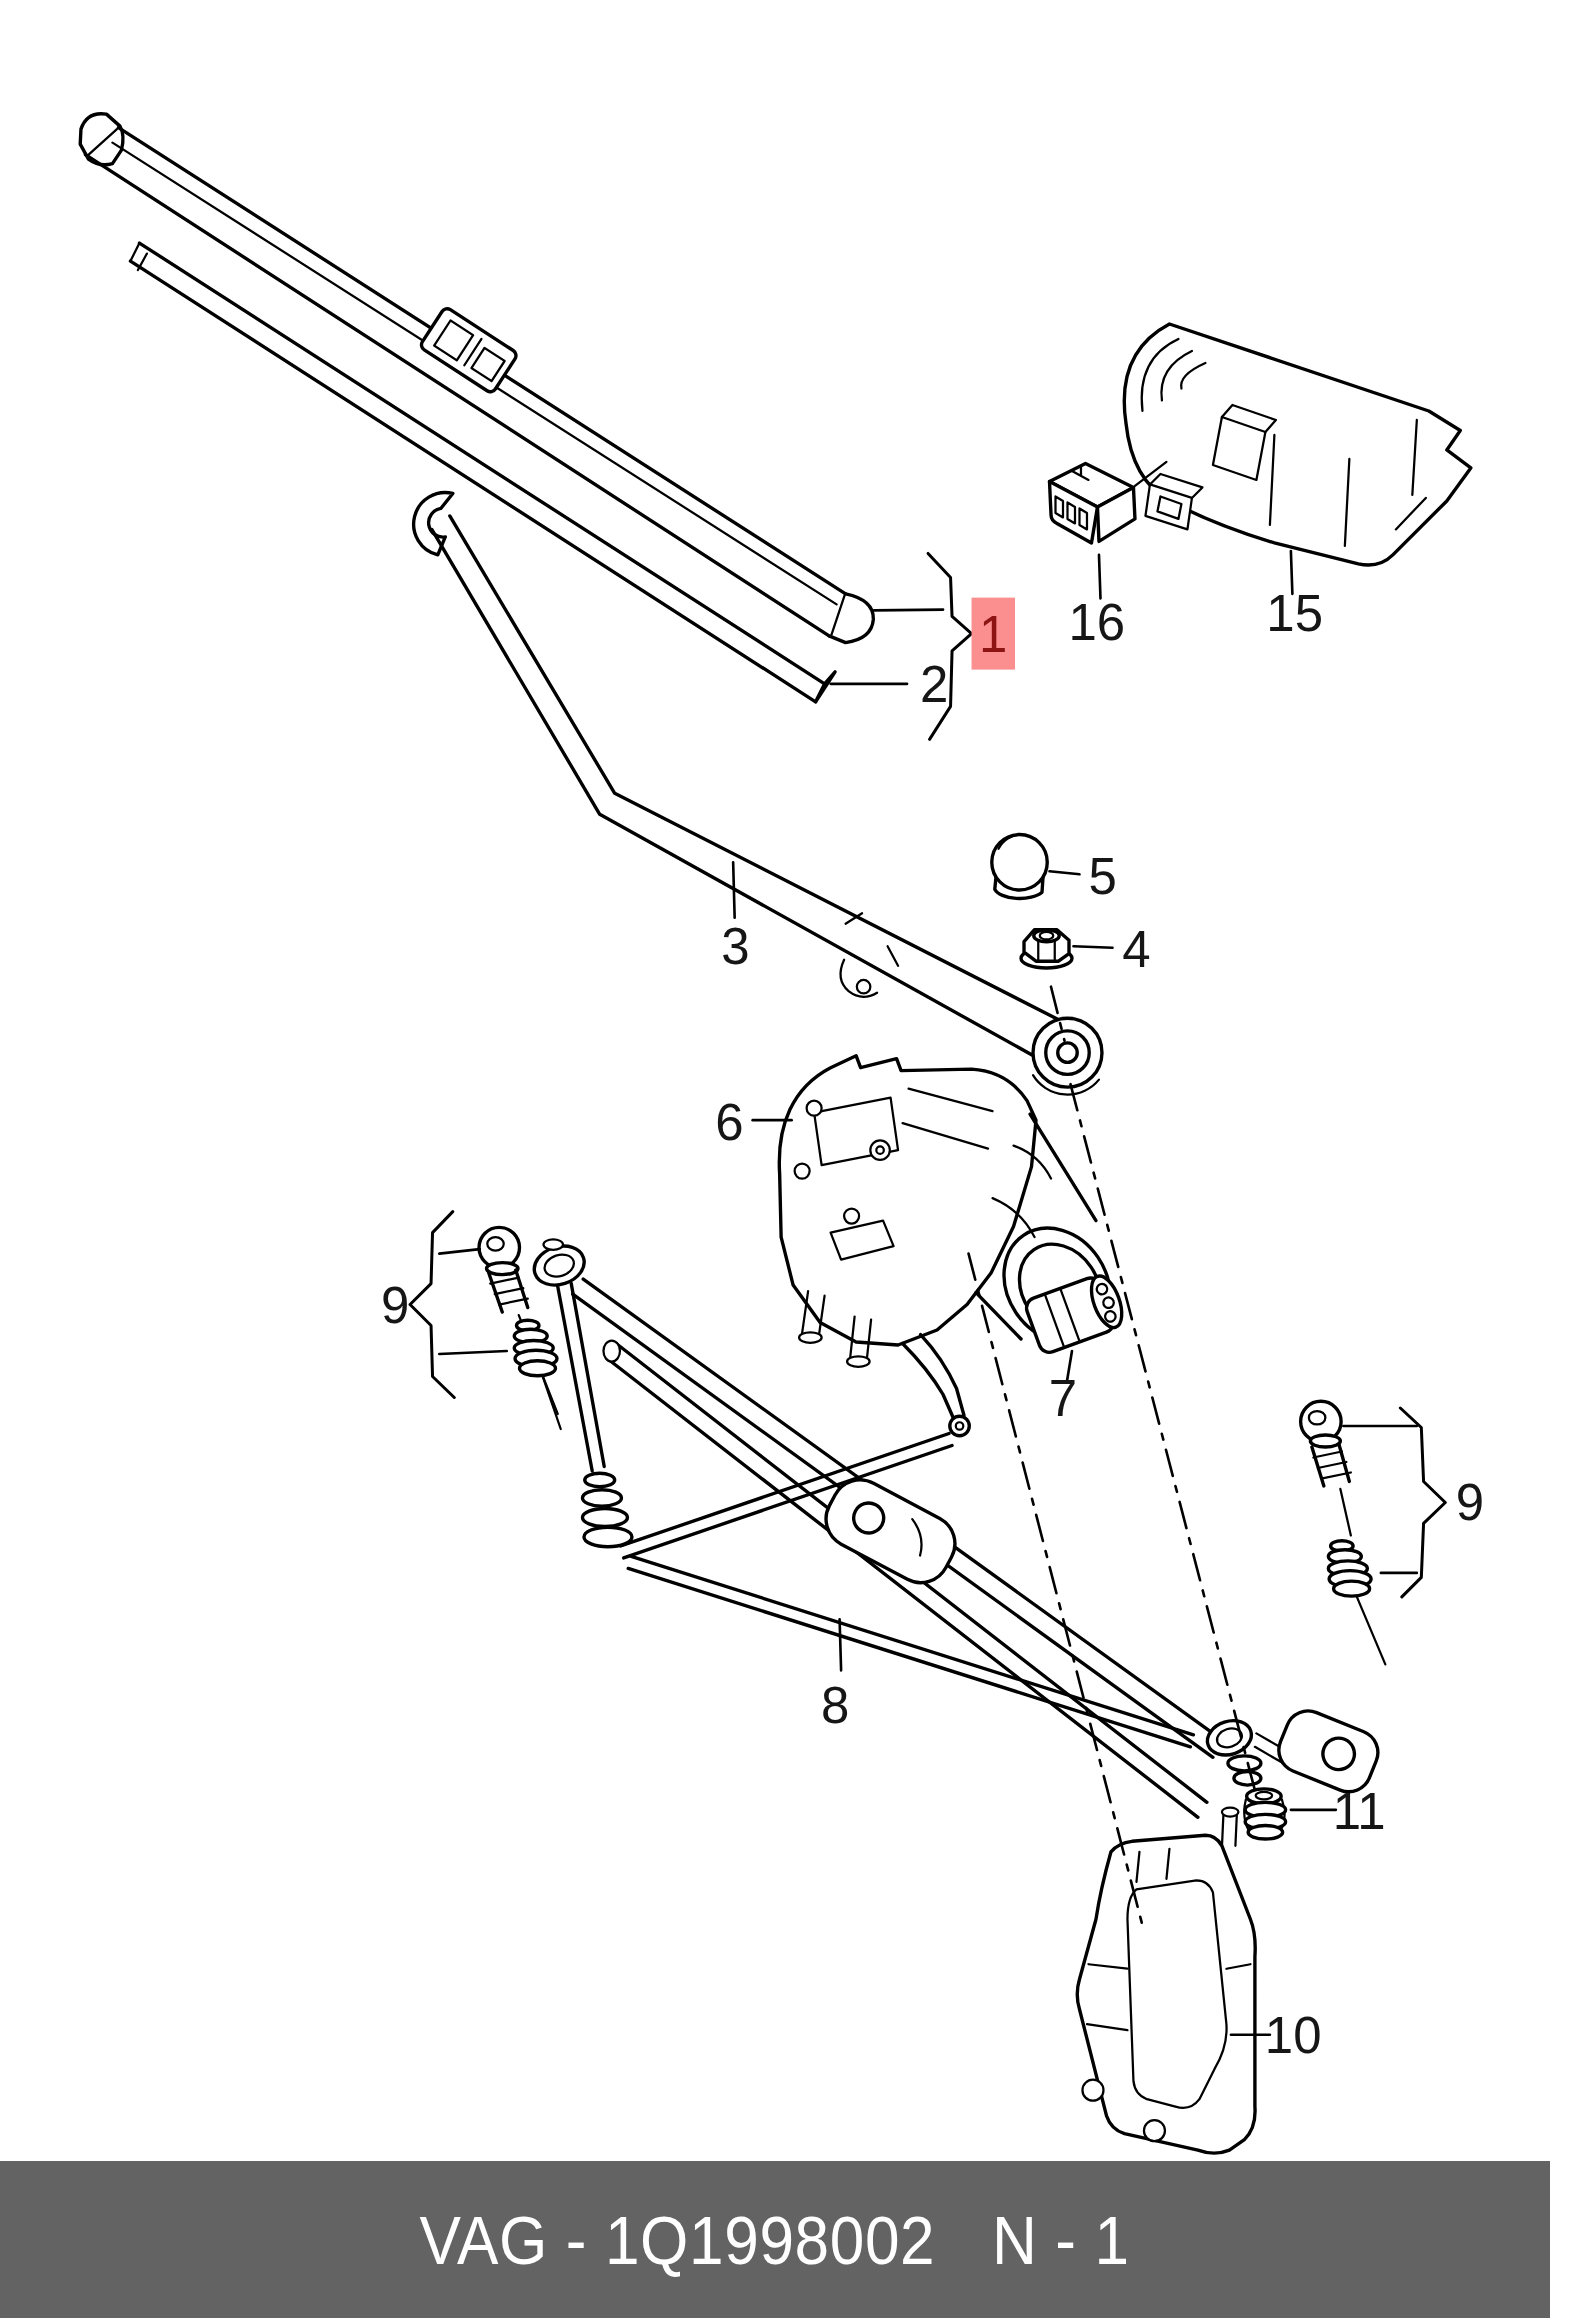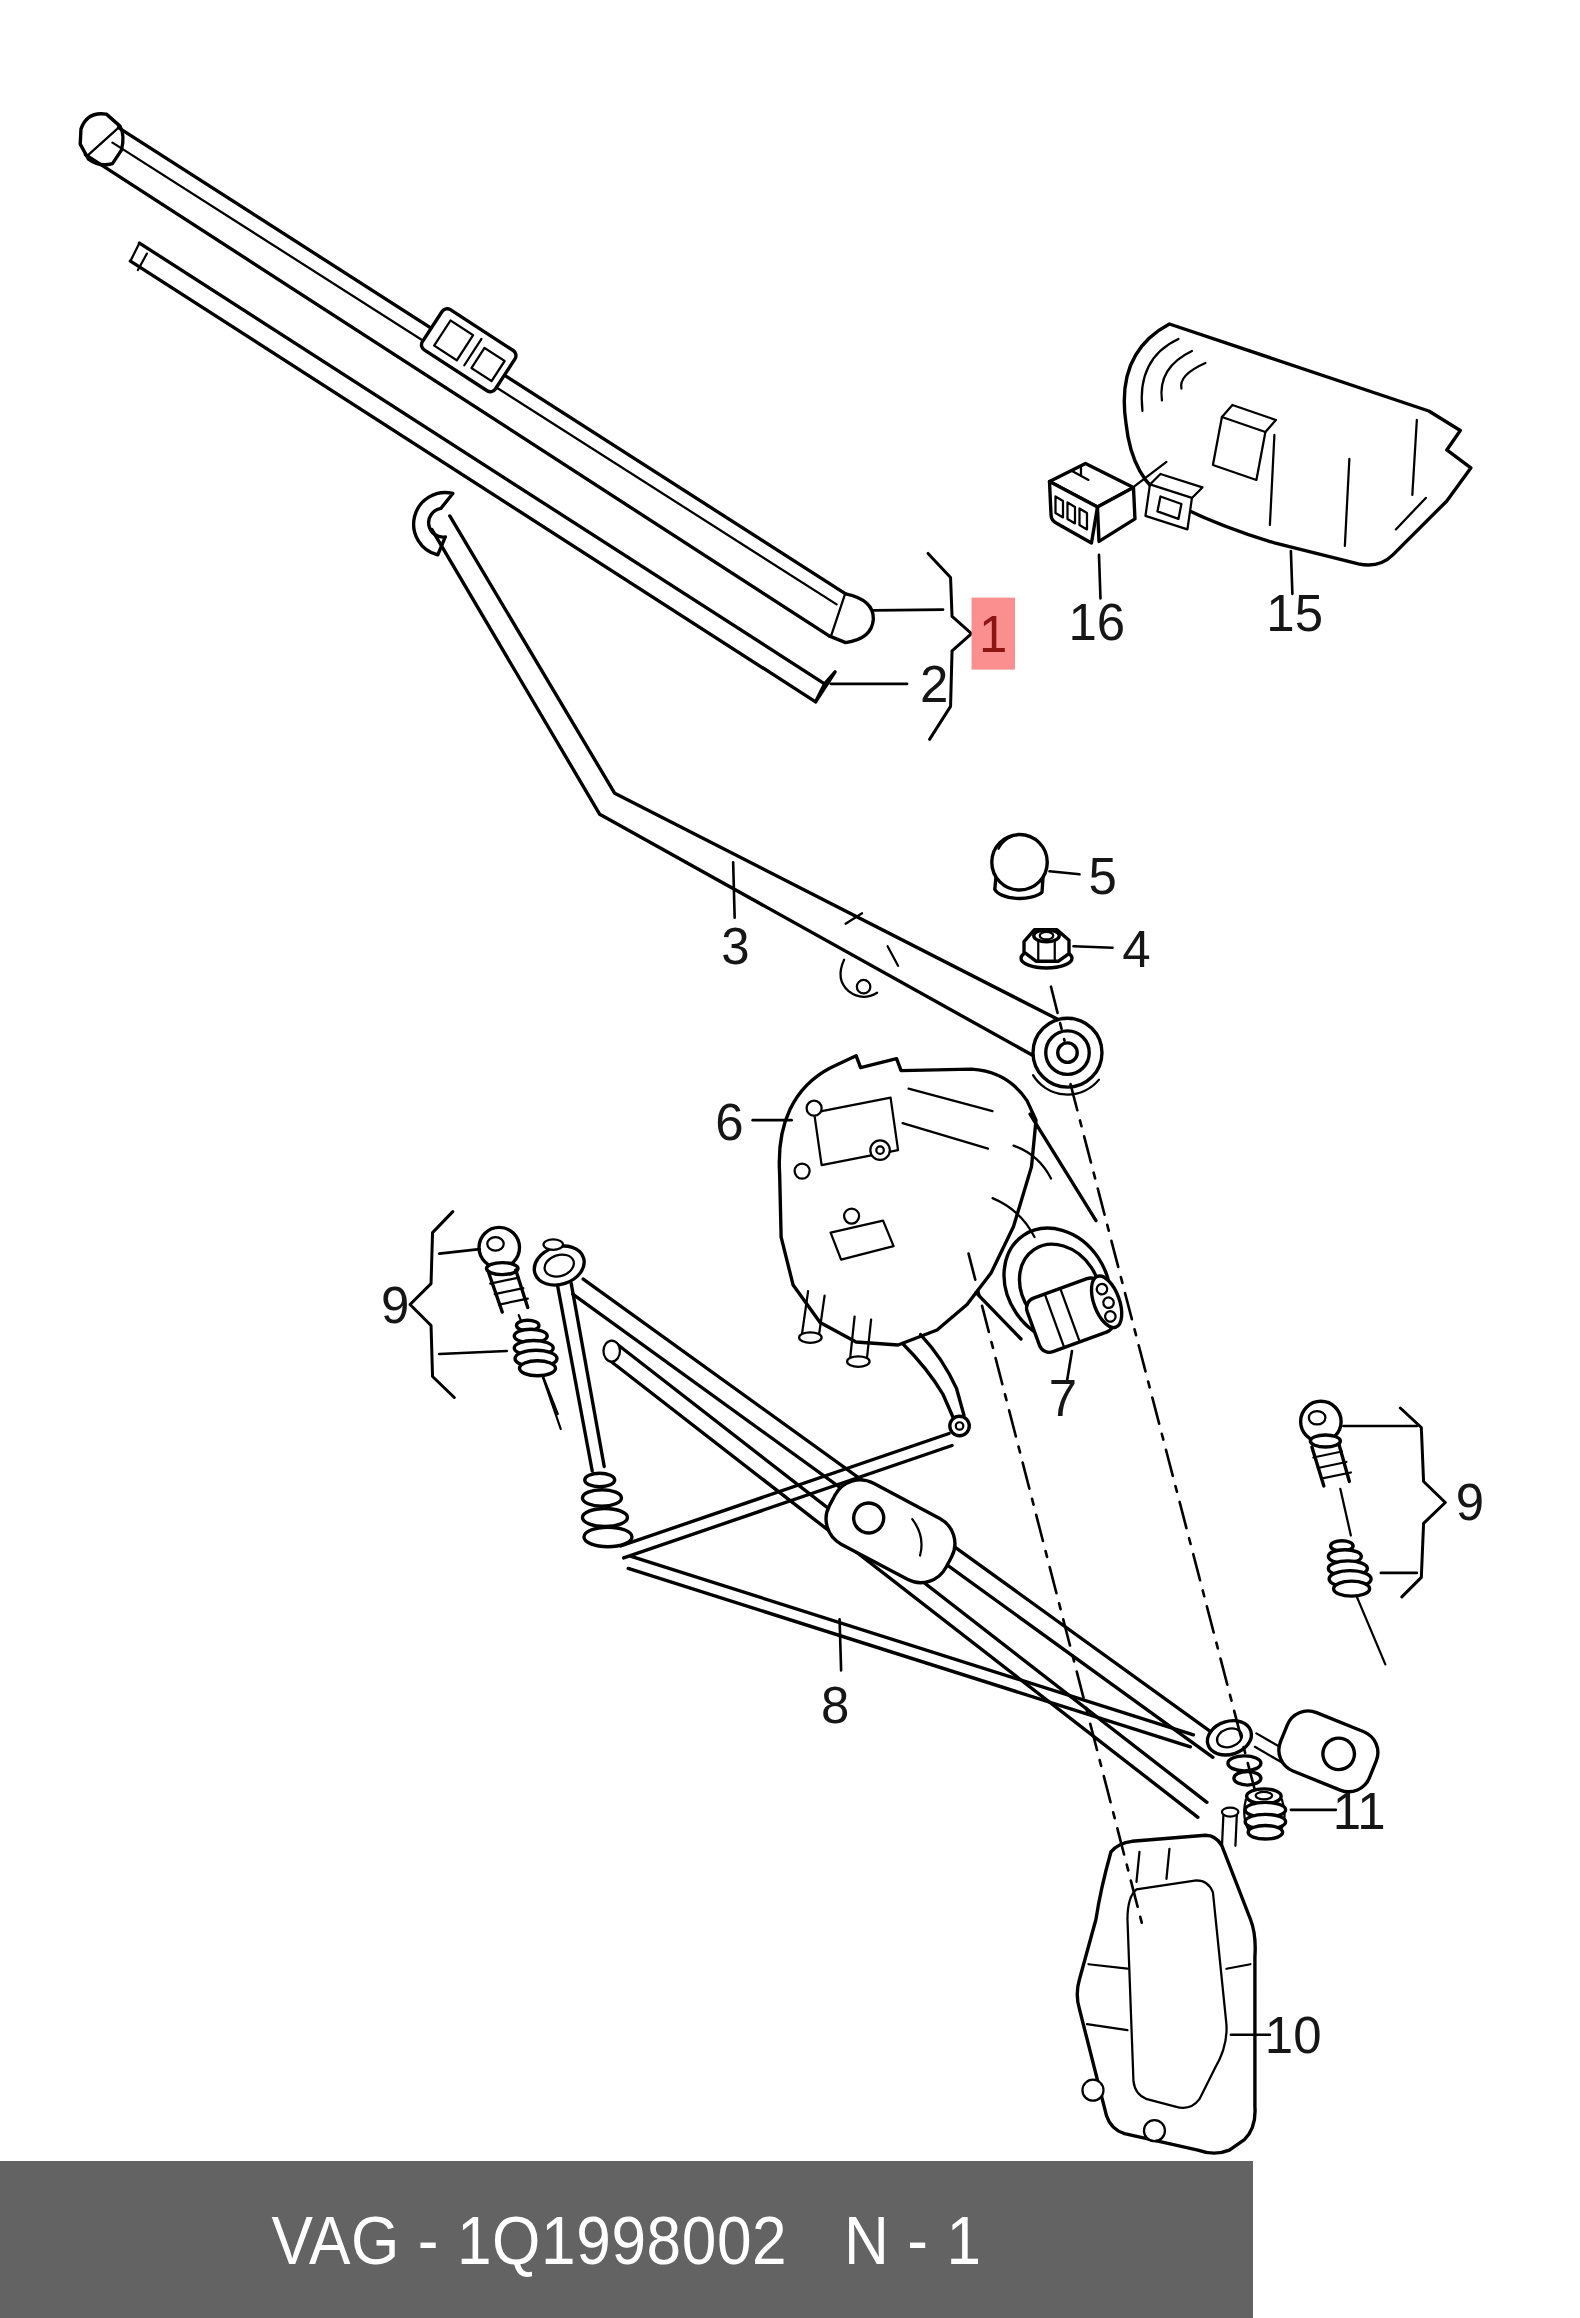--- a/index.html
+++ b/index.html
@@ -5,21 +5,21 @@
   html,body{margin:0;padding:0;background:#fff;}
   .page{position:relative;width:1581px;height:2319px;background:#ffffff;overflow:hidden;
         font-family:"Liberation Sans", sans-serif;}
   .page svg{position:absolute;left:0;top:0;}
   .ln{fill:none;stroke:#000;stroke-width:4.5;stroke-linecap:round;stroke-linejoin:round;}
   .fw{fill:#fff;stroke:#000;stroke-width:4.5;stroke-linecap:round;stroke-linejoin:round;}
   .thin{stroke-width:3;}
   .lead{fill:none;stroke:#000;stroke-width:3.5;stroke-linecap:round;}
   .brace{fill:none;stroke:#000;stroke-width:4;stroke-linecap:round;stroke-linejoin:round;}
   .lbl{font-size:68px;fill:#161616;text-anchor:middle;}
-  .footer{position:absolute;left:0;bottom:0;width:1253px;height:158px;
+  .footer{position:absolute;left:0;bottom:0;width:1550px;height:158px;
           display:flex;align-items:center;justify-content:center;}
   .footer-inner{display:flex;gap:63px;transform:scaleX(0.9);white-space:nowrap;
           font-size:69px;letter-spacing:0.7px;}
 </style>
 </head>
 <body>
 
 <div class="page">
 
 <svg width="1581" height="2319" viewBox="0 0 2109 3093">

